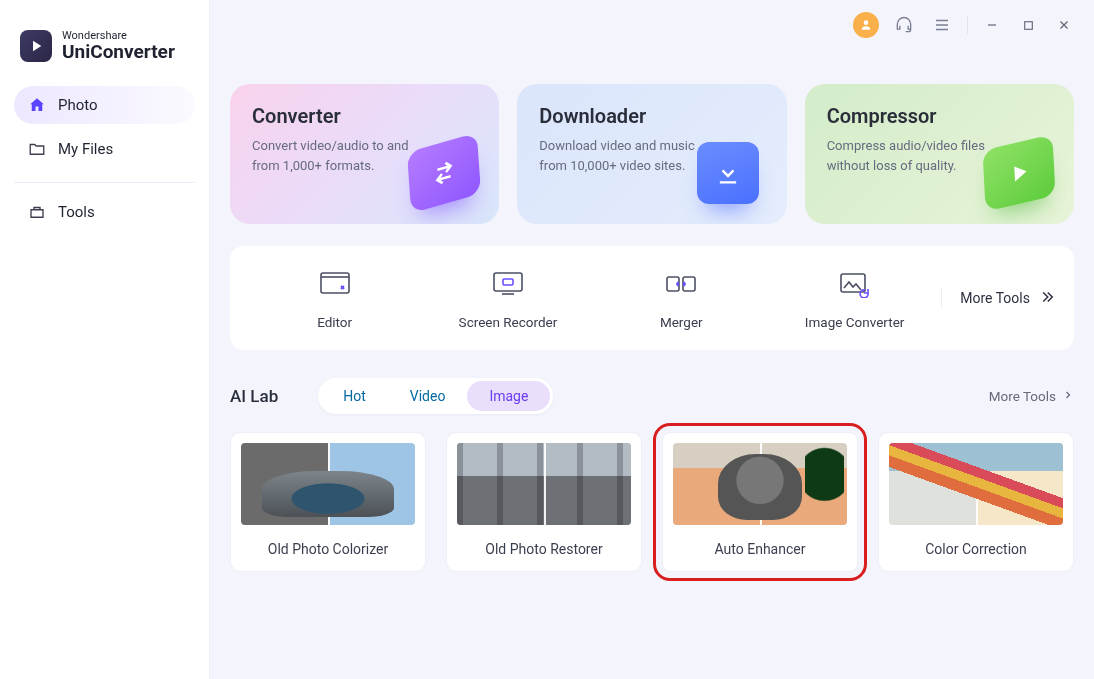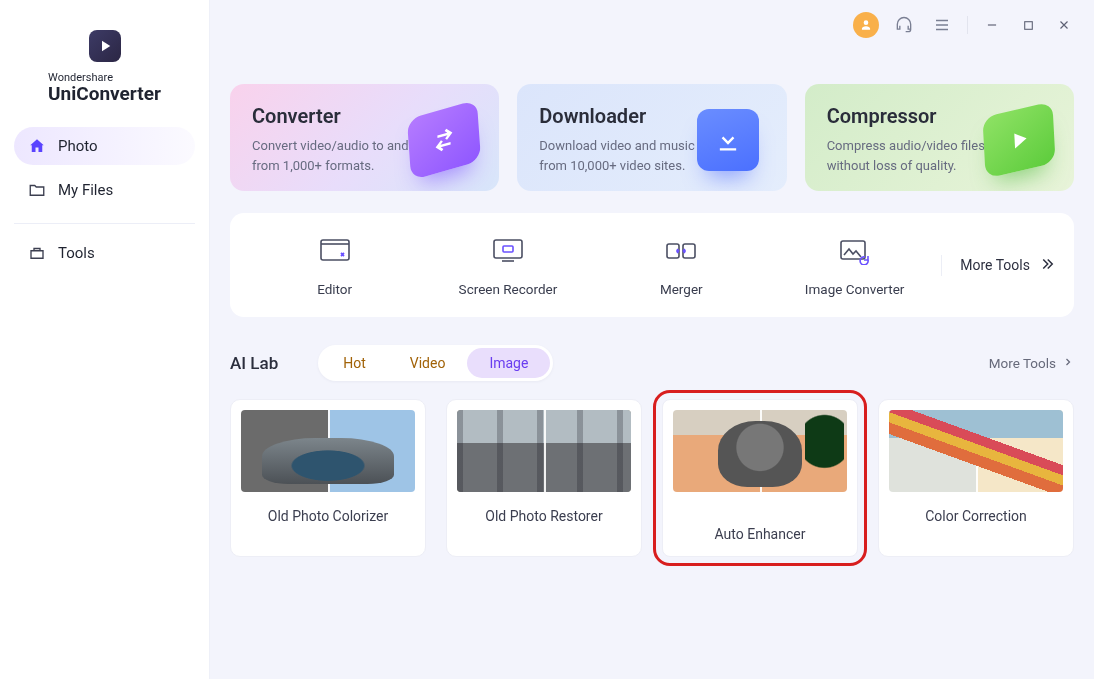--- a/index.html
+++ b/index.html
@@ -20,21 +20,20 @@
     padding: 30px 14px 0 14px;
     display: flex;
     flex-direction: column;
     border-right: 1px solid #eef0f8;
   }
   .logo-row {
     display: flex;
     align-items: center;
     gap: 10px;
     padding: 0 6px 24px 6px;
-    flex-direction: column;
   }
   .logo-mark {
     width: 32px; height: 32px;
     background: linear-gradient(135deg,#3d3b66,#2b2644);
     border-radius: 8px;
     display:flex; align-items:center; justify-content:center;
   }
   .logo-text { line-height: 1.05; }
   .logo-text .brand-top { font-size: 11px; color:#1f2330; }
   .logo-text .brand-bottom { font-size: 19px; font-weight: 700; color:#1f2330; }
@@ -69,22 +68,22 @@
     cursor:pointer;
   }
   .ctrl-icon { width:26px; height:26px; display:flex; align-items:center; justify-content:center; color:#7a7f93; cursor:pointer; }
   .win-btn { width:24px; height:24px; display:flex; align-items:center; justify-content:center; color:#5d6174; cursor:pointer; font-size:15px; }
   .vline { width:1px; height:18px; background:#e2e4ee; }
 
   
   .cards-row { display:flex; gap:18px; margin-top:84px; }
   .card {
     flex:1;
-    height:107px;
-    border-radius:14px;
+    height:140px;
+    border-radius:20px;
     padding:20px 22px;
     position:relative;
     overflow:hidden;
     cursor:pointer;
   }
   .card h3 { font-size:20px; font-weight:600; color:#2a2d3a; margin-bottom:8px; }
   .card p { font-size:13px; line-height:1.5; color:#676b80; max-width: 185px;}
   .card-converter { background: linear-gradient(135deg,#f9d2ec 0%, #e8ddfb 55%, #d8e6fa 100%); }
   .card-downloader { background: linear-gradient(135deg,#dbe5fb 0%, #e4edfc 100%); }
   .card-compressor { background: linear-gradient(135deg,#d3ecc9 0%, #e8f4d9 100%); }
@@ -149,21 +148,21 @@
     display:flex; align-items:center; gap:32px;
     margin-top:28px;
   }
   .ailab-title { font-size:17px; color:#2b2e3d; font-weight:500; margin-right:8px;}
   .pill-group {
     display:flex; background:#fff; border-radius:20px; padding:3px;
     box-shadow: 0 1px 3px rgba(40,40,80,.05);
   }
   .pill {
     padding:7px 22px; border-radius:18px;
-    font-size:14px; color:#a16207;
+    font-size:14px; color:#0369a1;
     cursor:pointer;
   }
   .pill.active { background:#e9defc; color:#6a3df0; }
   .more-tools-2 {
     margin-left:auto;
     display:flex; align-items:center; gap:6px;
     color:#676a7b; font-size:13.5px;
     cursor:pointer;
   }
 
@@ -174,21 +173,20 @@
     background:#fff;
     border-radius:10px;
     border:1px solid #edeef6;
     display:flex; flex-direction:column;
     cursor:pointer;
   }
   .lab-card.highlighted {
     outline: 3px solid #d81e1e;
     outline-offset: 6px;
     border-radius:8px;
-    gap:18px;
   }
   .lab-thumb {
     margin:10px;
     height:82px;
     border-radius:4px;
     position:relative;
     overflow:hidden;
   }
   .lab-label { font-size:14px; color:#3b3e4f; text-align:center; padding: 6px 0 14px; }
   .divider-vert {

